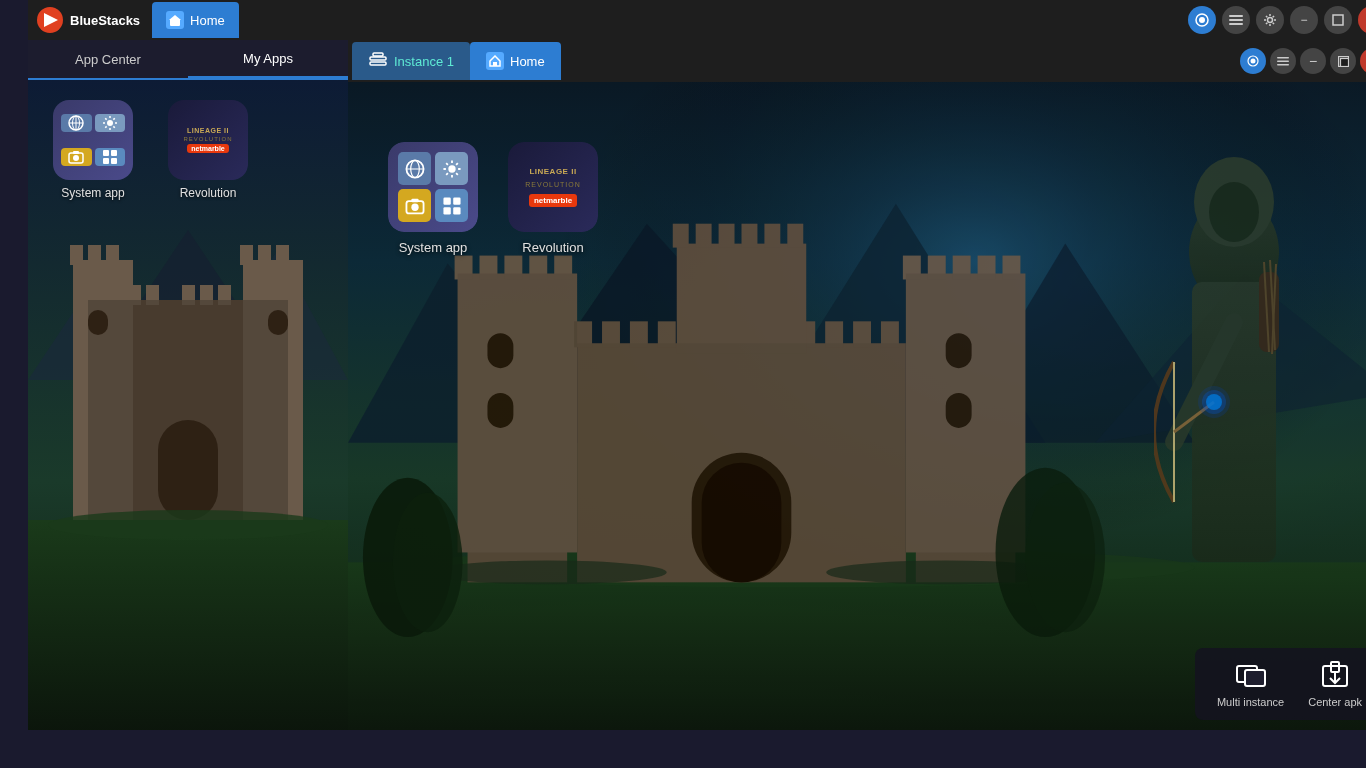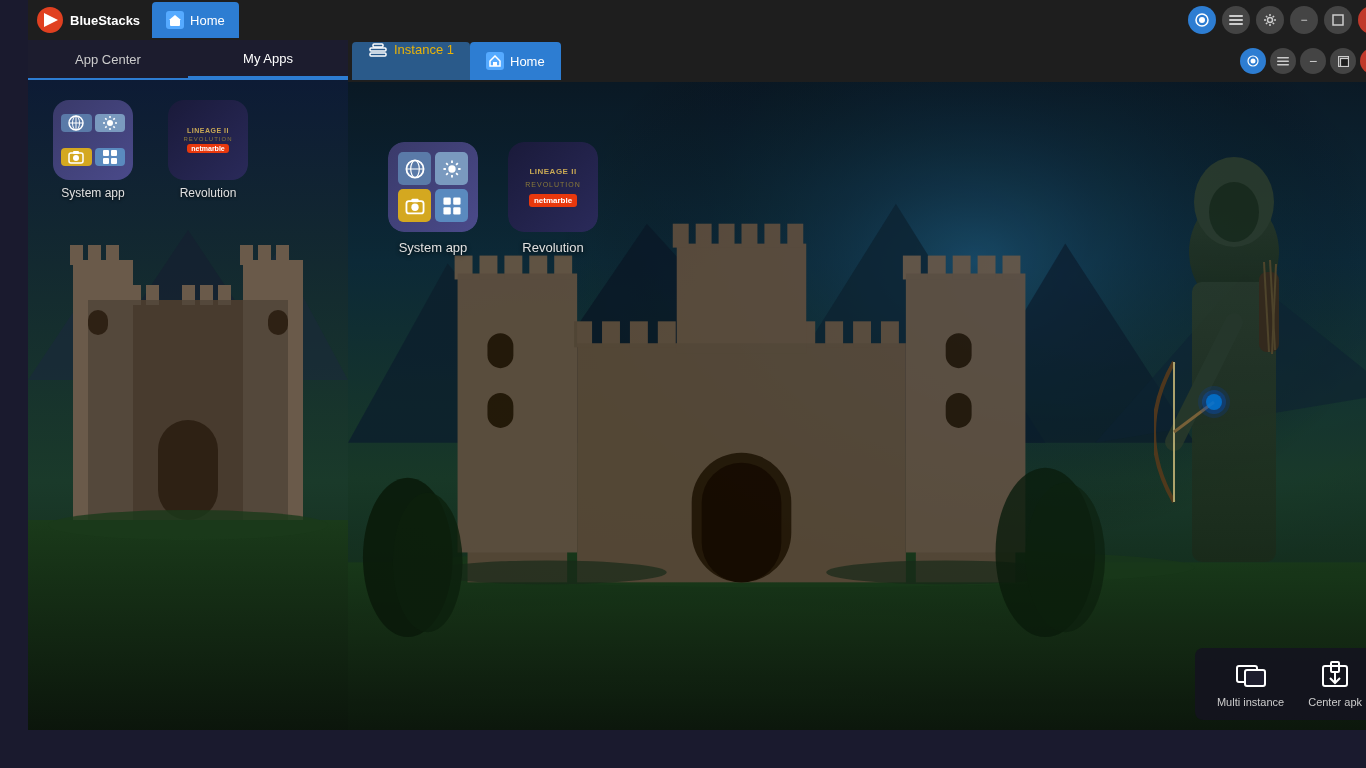--- a/index.html
+++ b/index.html
@@ -222,22 +222,23 @@
       height: 42px;
       background: #1e1e1e;
       display: flex;
       align-items: center;
       padding: 0 0 0 0;
       flex-shrink: 0;
     }
 
     .inner-tab-instance {
       display: flex;
+      align-items: center;
       background: #2a5a8a;
-      color: #eab308;
+      color: #5eead4;
       padding: 0 16px;
       height: 38px;
       font-size: 13px;
       gap: 6px;
       border-radius: 4px 4px 0 0;
       margin-left: 4px;
     }
 
     .instance-icon {
       width: 20px;

